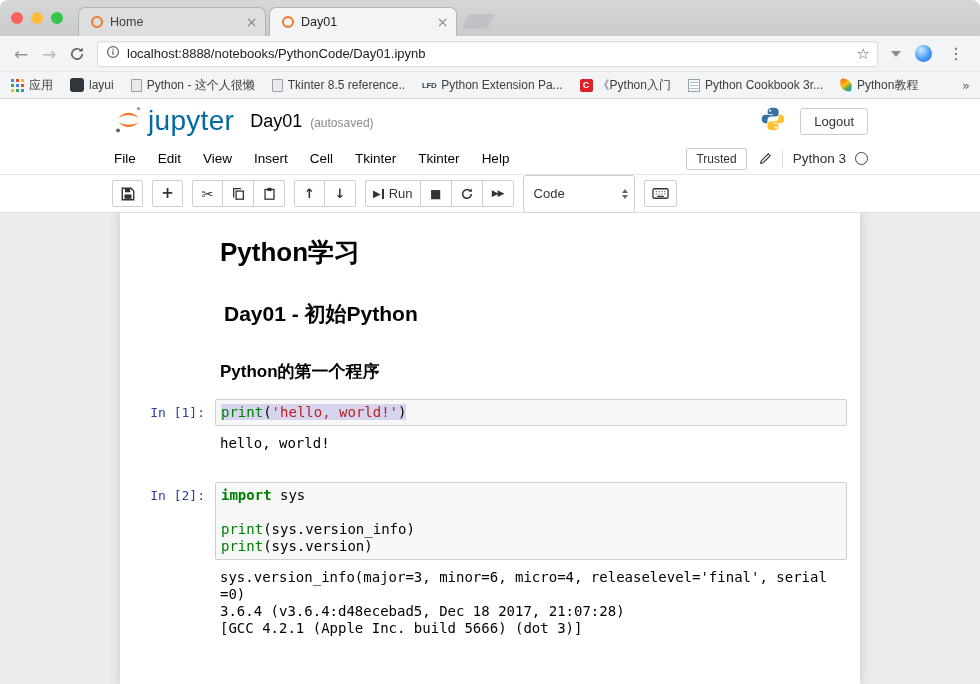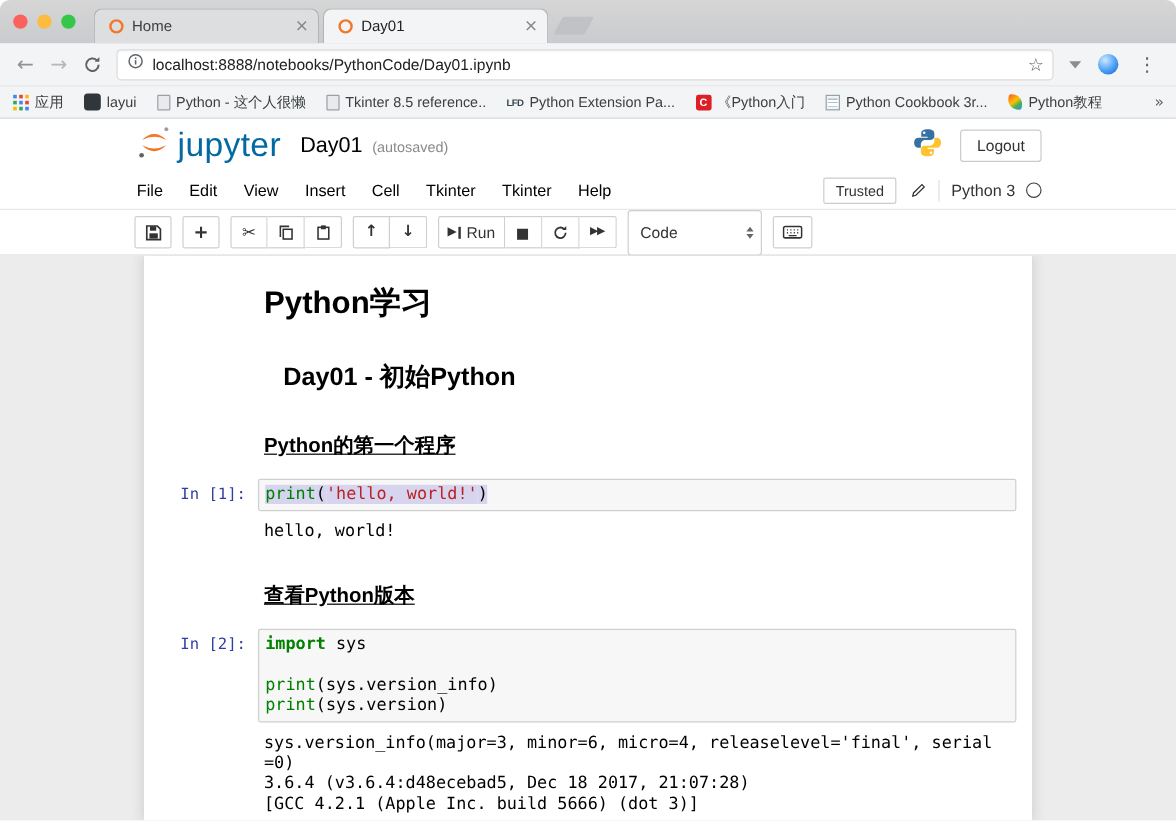--- a/index.html
+++ b/index.html
@@ -88,22 +88,22 @@
   .arr-down { width:0; height:0; border-left:3.5px solid transparent; border-right:3.5px solid transparent; border-top:4px solid #666; }
 
   
   .nb-area { flex:1; background:#ececec; overflow:hidden; }
   .nb-page { width:740px; height:100%; margin:0 auto; background:#fff; box-shadow:0 0 10px 1px rgba(87,87,87,.2); padding:10px 13px 0; }
   .cell { display:flex; padding:4px 0; }
   .prompt { flex:none; width:82px; text-align:right; padding:5px 10px 0 0; font-family:"DejaVu Sans Mono",monospace; font-size:13px; line-height:17px; color:#303f9f; }
   .cell-content { flex:1; min-width:0; }
   .md-body { padding-left:5px; color:#000; }
   .md-body h1 { font-size:26px; margin:8px 0 6px; }
-  .md-body h2 { font-size:21px; margin:16px 16px 6px; }
-  .md-body h3 { font-size:17px; margin:18px 0 6px;text-decoration:underline; }
+  .md-body h2 { font-size:21px; margin:16px 4px 6px; }
+  .md-body h3 { font-size:17px; margin:18px 0 6px; }
   .codecell-block { padding:6px 0; }
   .in-row { display:flex; }
   .input-box { flex:1; min-width:0; border:1px solid #cfcfcf; border-radius:2px; background:#f7f7f7; padding:4px 5px; }
   pre.cm { font-family:"DejaVu Sans Mono",monospace; font-size:14px; line-height:17px; white-space:pre; min-height:17px; }
   .out-row { display:flex; margin-top:4px; }
   pre.out { flex:1; min-width:0; font-family:"DejaVu Sans Mono",monospace; font-size:14px; line-height:17px; white-space:pre-wrap; word-break:break-all; padding:5px 14px 5px 5px; color:#000; }
   .tok-kw { color:#008000; font-weight:bold; }
   .tok-builtin { color:#008000; }
   .tok-str { color:#ba2121; }
   .tok-plain { color:#000; }
@@ -360,23 +360,20 @@
           </div>
         </div>
         <div class="out-row">
           <div class="prompt"></div>
           <pre class="out">hello, world!</pre>
         </div>
       </div>
 
       <div class="cell">
         <div class="prompt"></div>
-        <div class="cell-content md-body">
-            <h3>查看Python版本</h3>
-          </div>
       </div>
 
       <div class="codecell-block">
         <div class="in-row">
           <div class="prompt">In [2]:</div>
           <div class="cell-content input-box">
             <pre class="cm"><span class="tok tok-kw">import</span><span class="tok tok-plain"> sys
 
 </span><span class="tok tok-builtin">print</span><span class="tok tok-plain">(sys.version_info)
 </span><span class="tok tok-builtin">print</span><span class="tok tok-plain">(sys.version)</span></pre>

